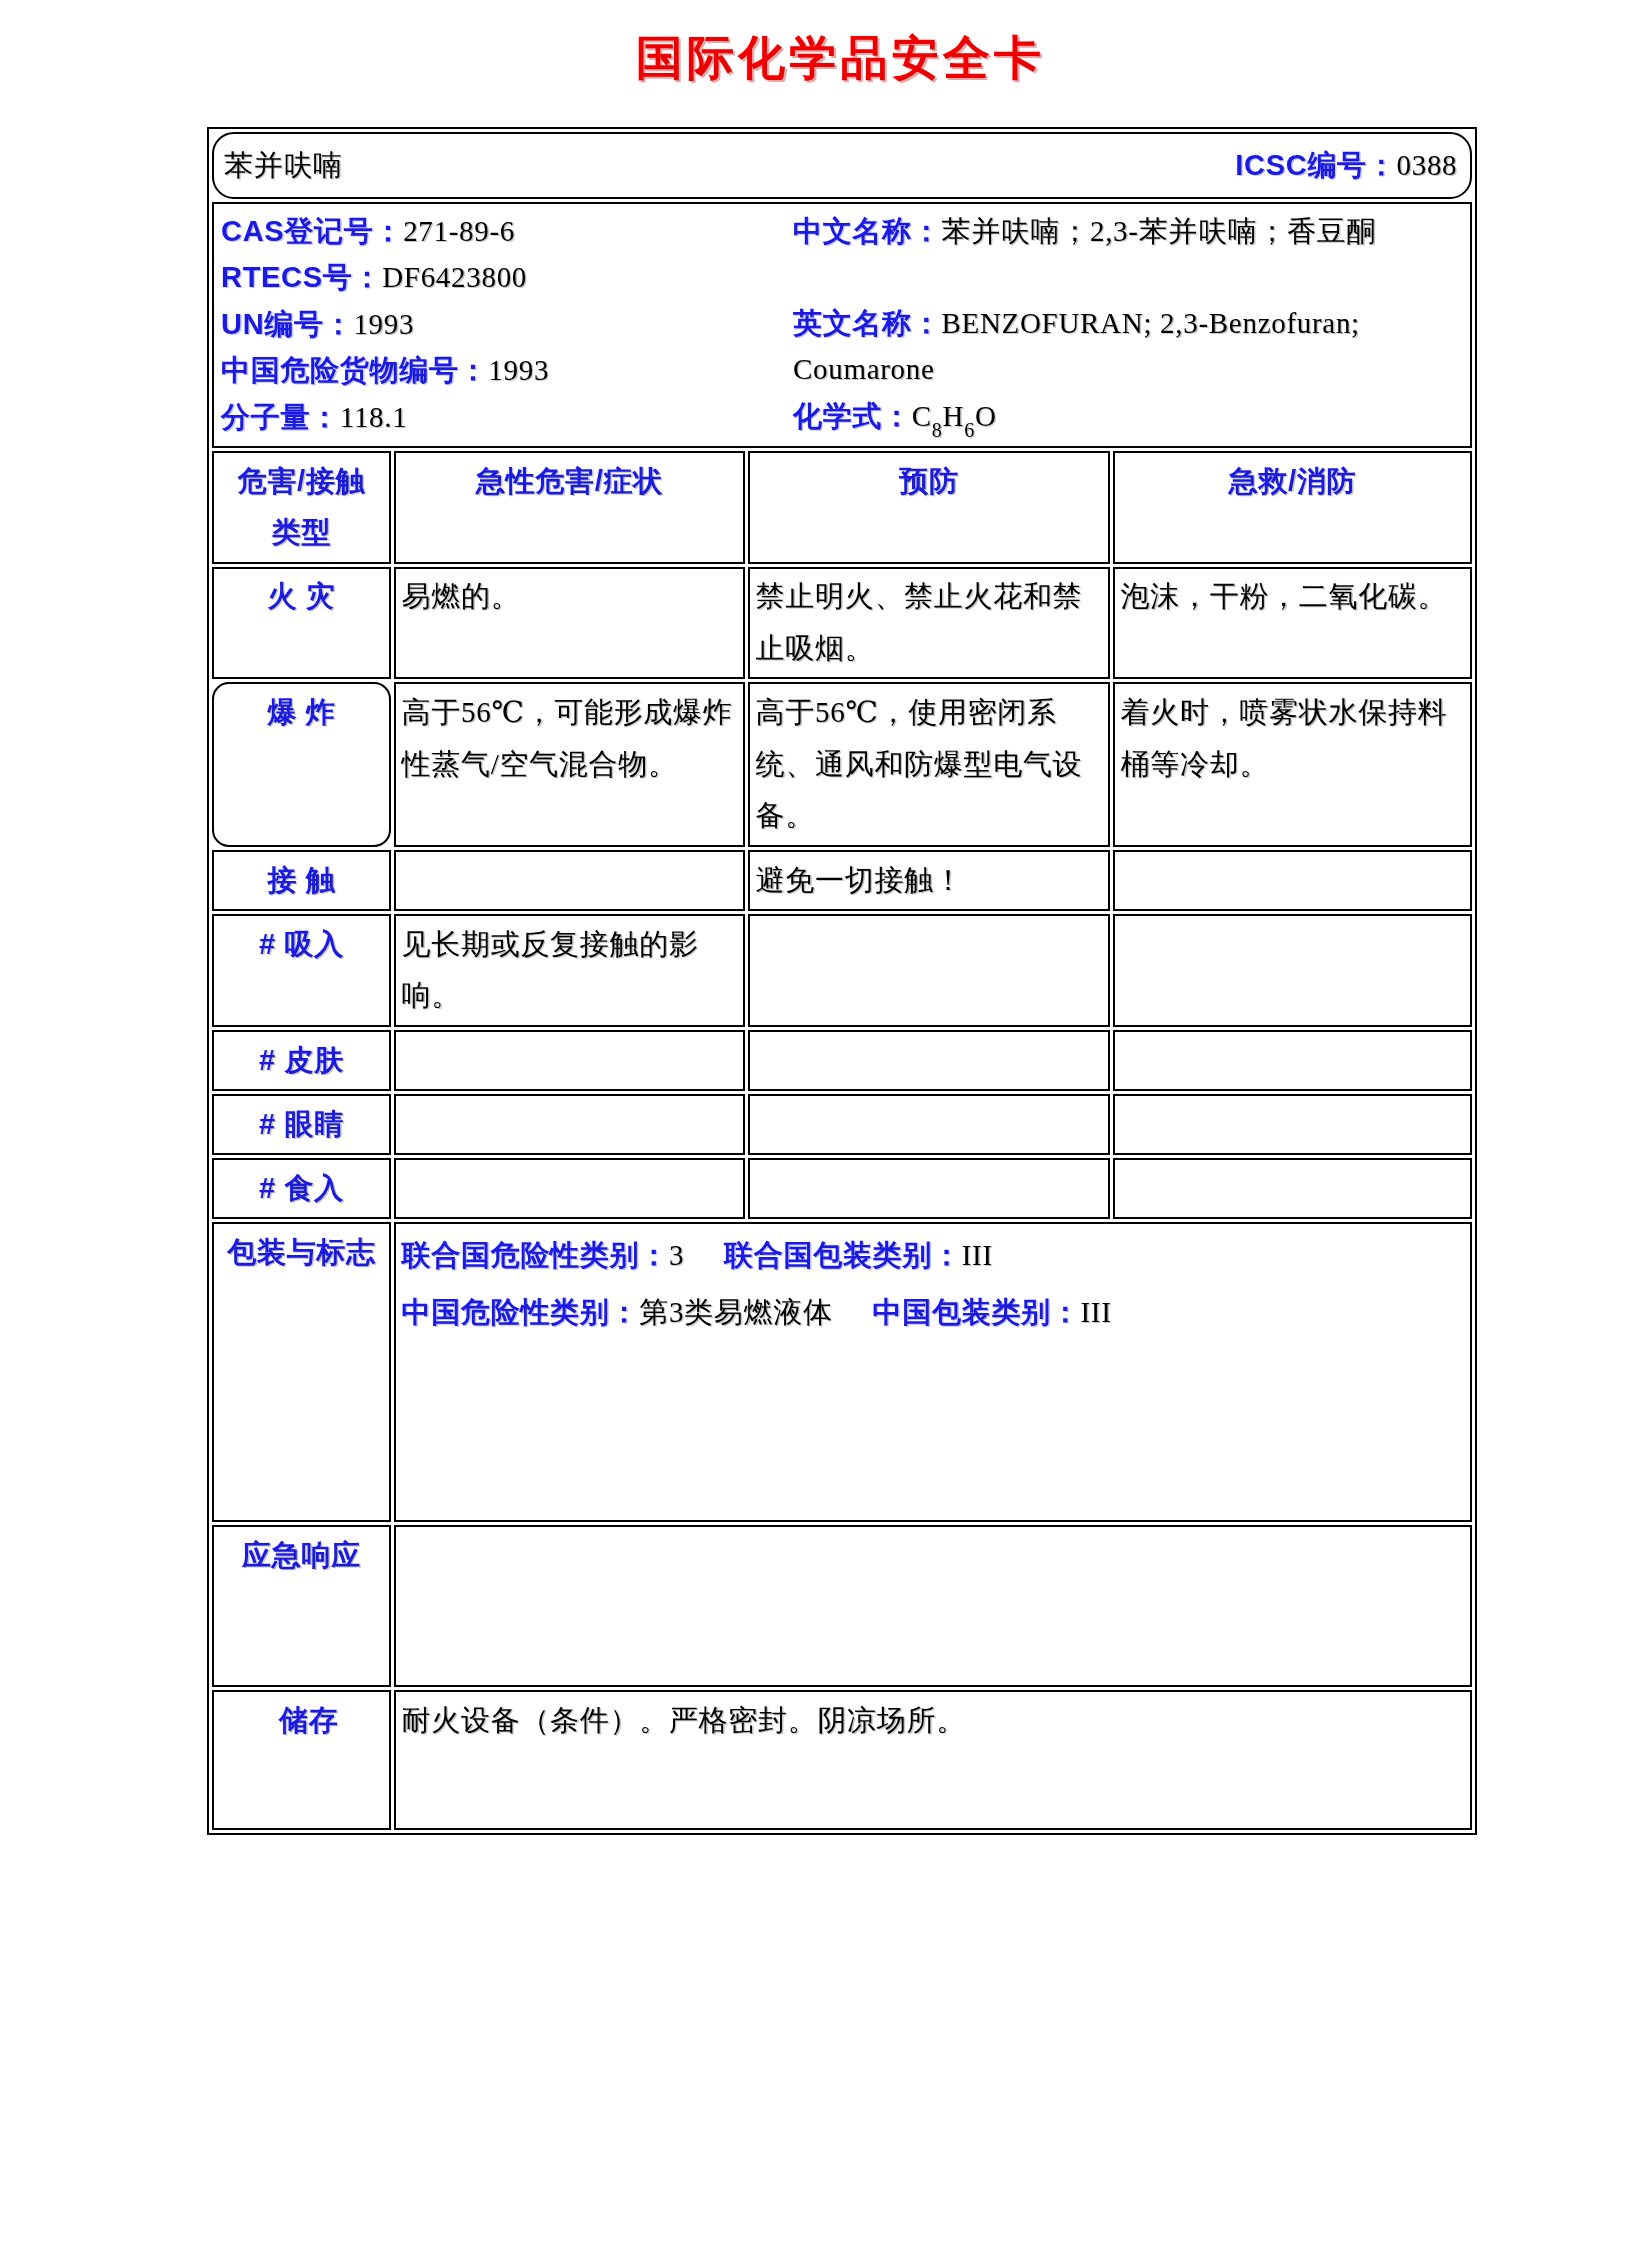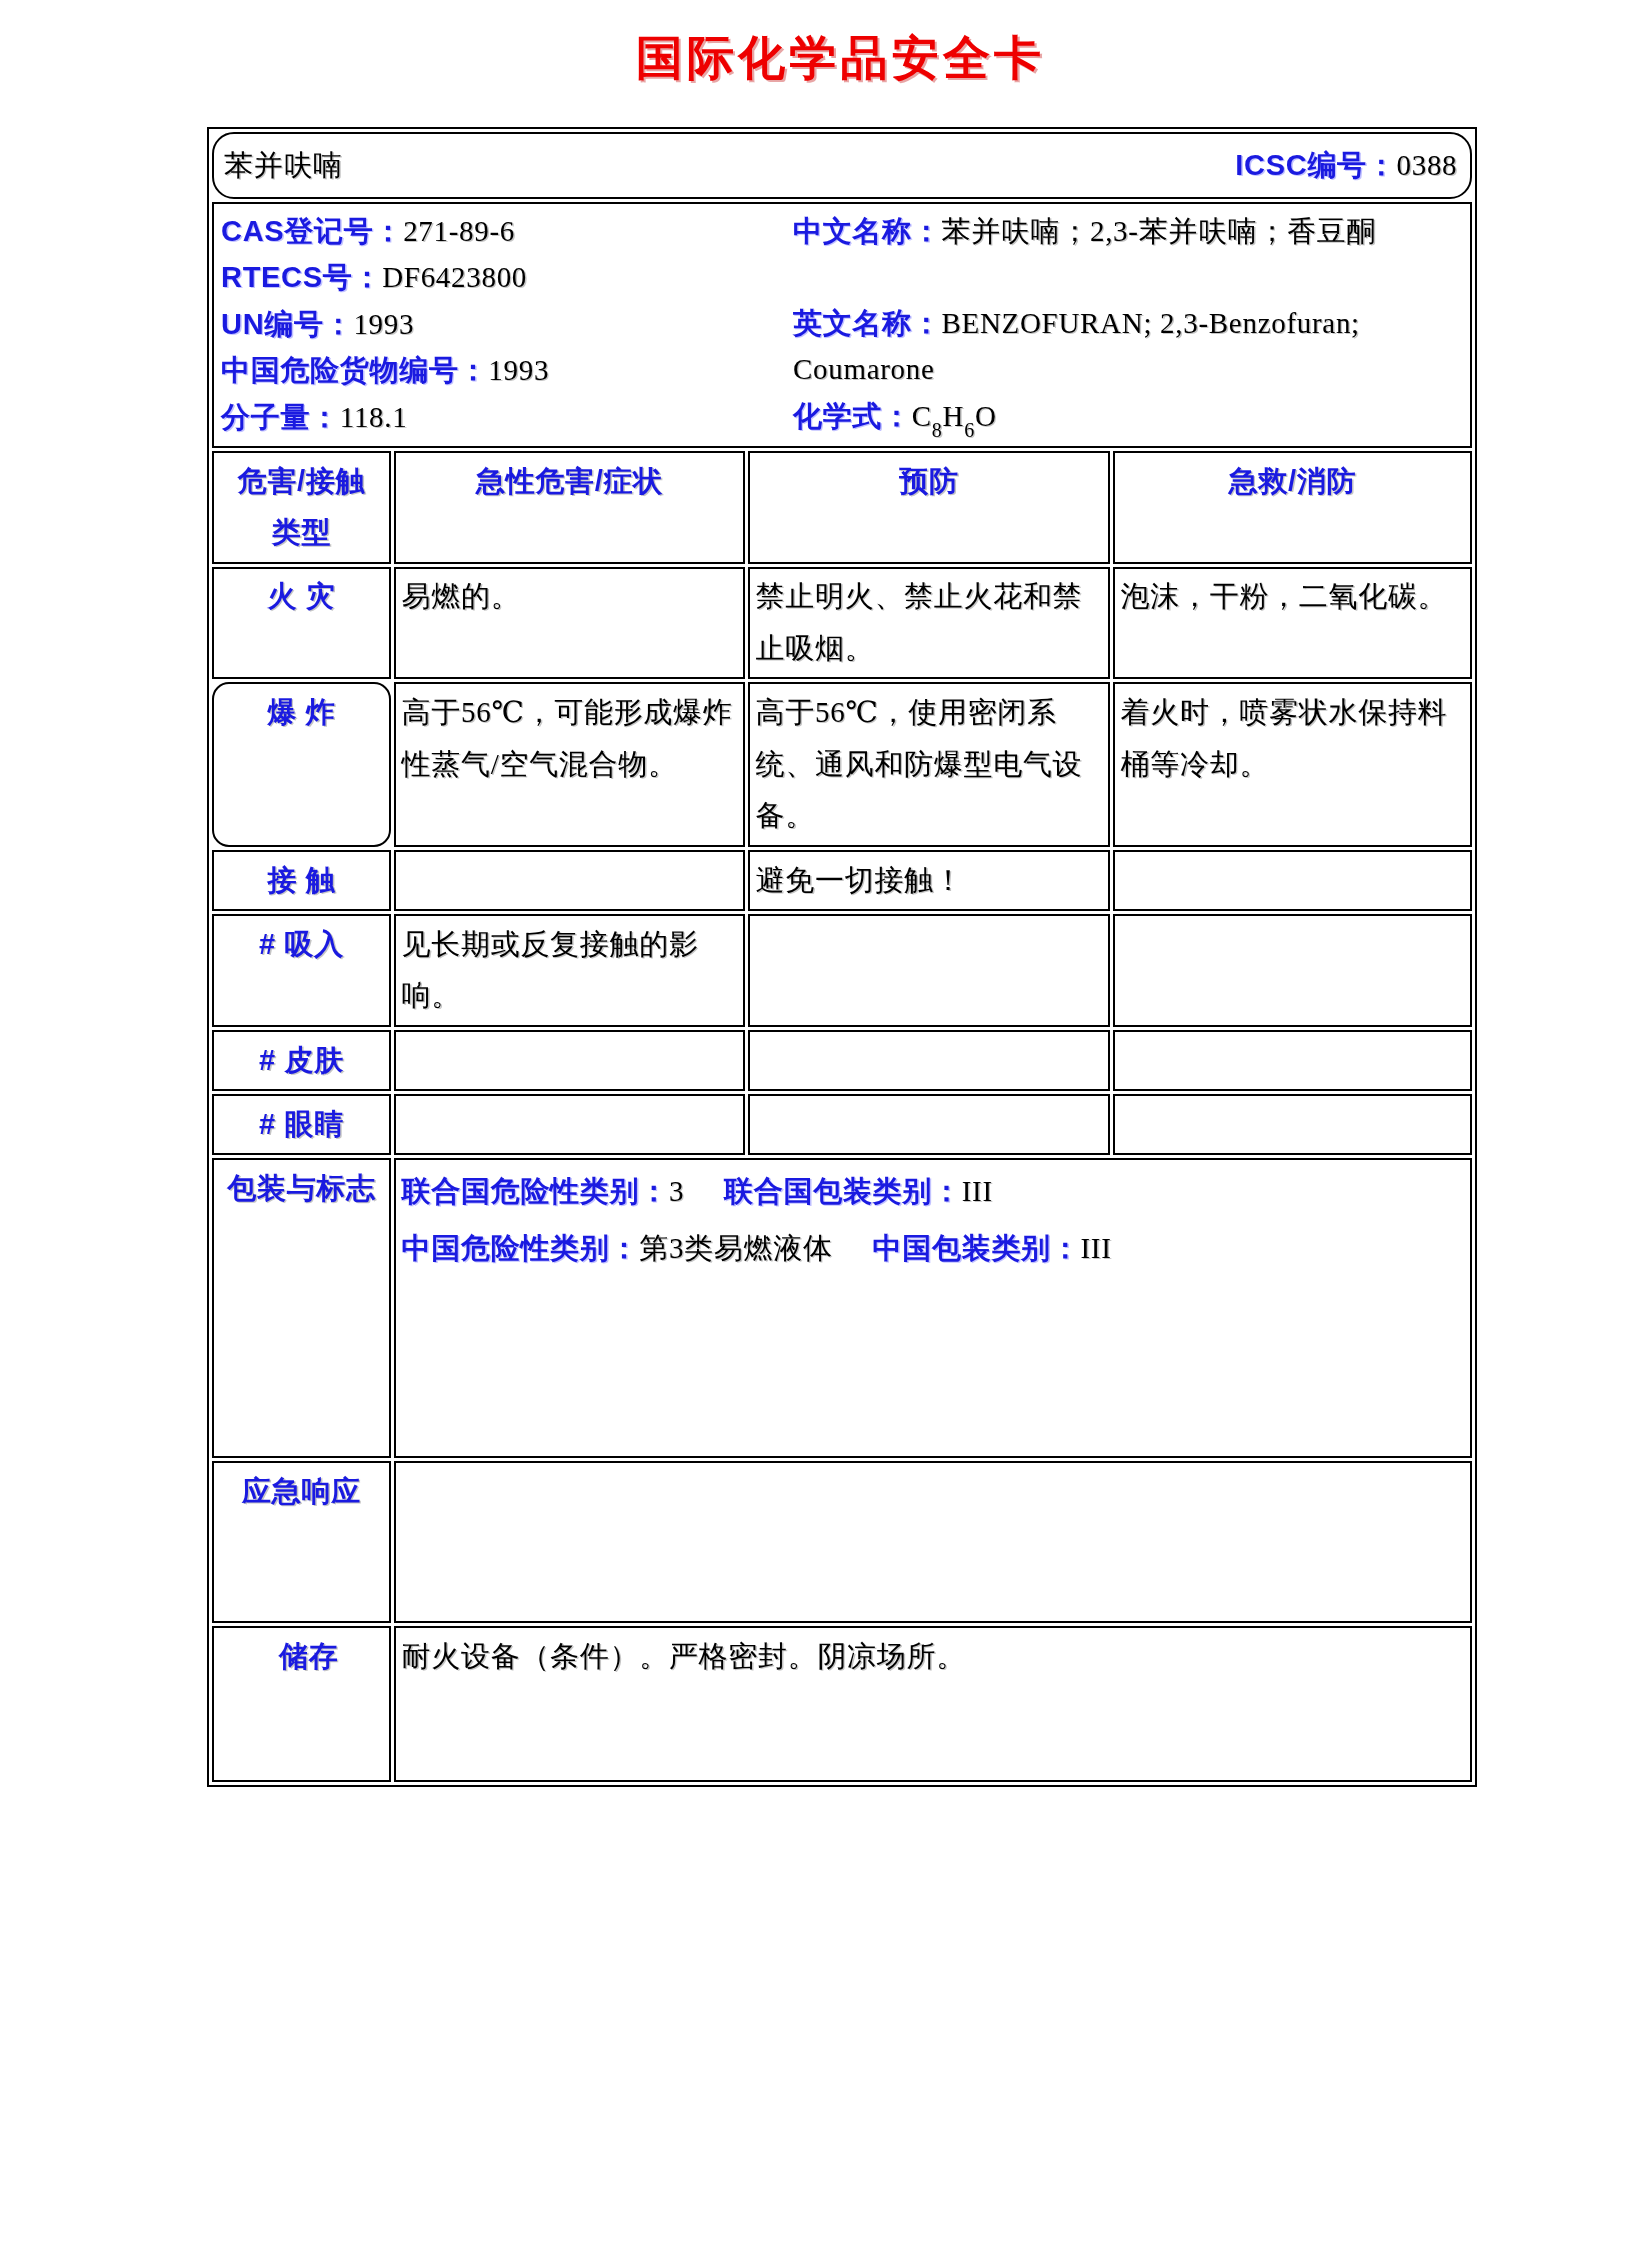--- a/index.html
+++ b/index.html
@@ -161,39 +161,45 @@
     <td></td>
   </tr>
 
   <tr>
     <td class="label-cell blue" style="height:42px;"># 眼睛</td>
     <td></td>
     <td></td>
     <td></td>
   </tr>
 
+  <tr>
+    <td class="label-cell blue" style="height:44px;"># 食入</td>
+    <td></td>
+    <td></td>
+    <td></td>
+  </tr>
 
 
   <tr>
     <td class="label-cell blue" style="height:300px;">包装与标志</td>
     <td colspan="3">
       <div class="pack-line">
         <span class="blue">联合国危险性类别：</span><span class="black-val gap-right">3</span><span class="blue">联合国包装类别：</span><span class="black-val">III</span>
       </div>
       <div class="pack-line">
         <span class="blue">中国危险性类别：</span><span class="black-val gap-right">第3类易燃液体</span><span class="blue">中国包装类别：</span><span class="black-val">III</span>
       </div>
     </td>
   </tr>
 
   <tr>
     <td class="label-cell blue" style="height:162px;">应急响应</td>
     <td colspan="3"></td>
   </tr>
 
   <tr>
-    <td class="label-cell blue" style="height:156px;padding-left:20px;">储存</td>
+    <td class="label-cell blue" style="height:140px;padding-left:20px;">储存</td>
     <td colspan="3">耐火设备（条件）。严格密封。阴凉场所。</td>
   </tr>
 
 </tbody>
   </table>
 
 
 </body></html>

